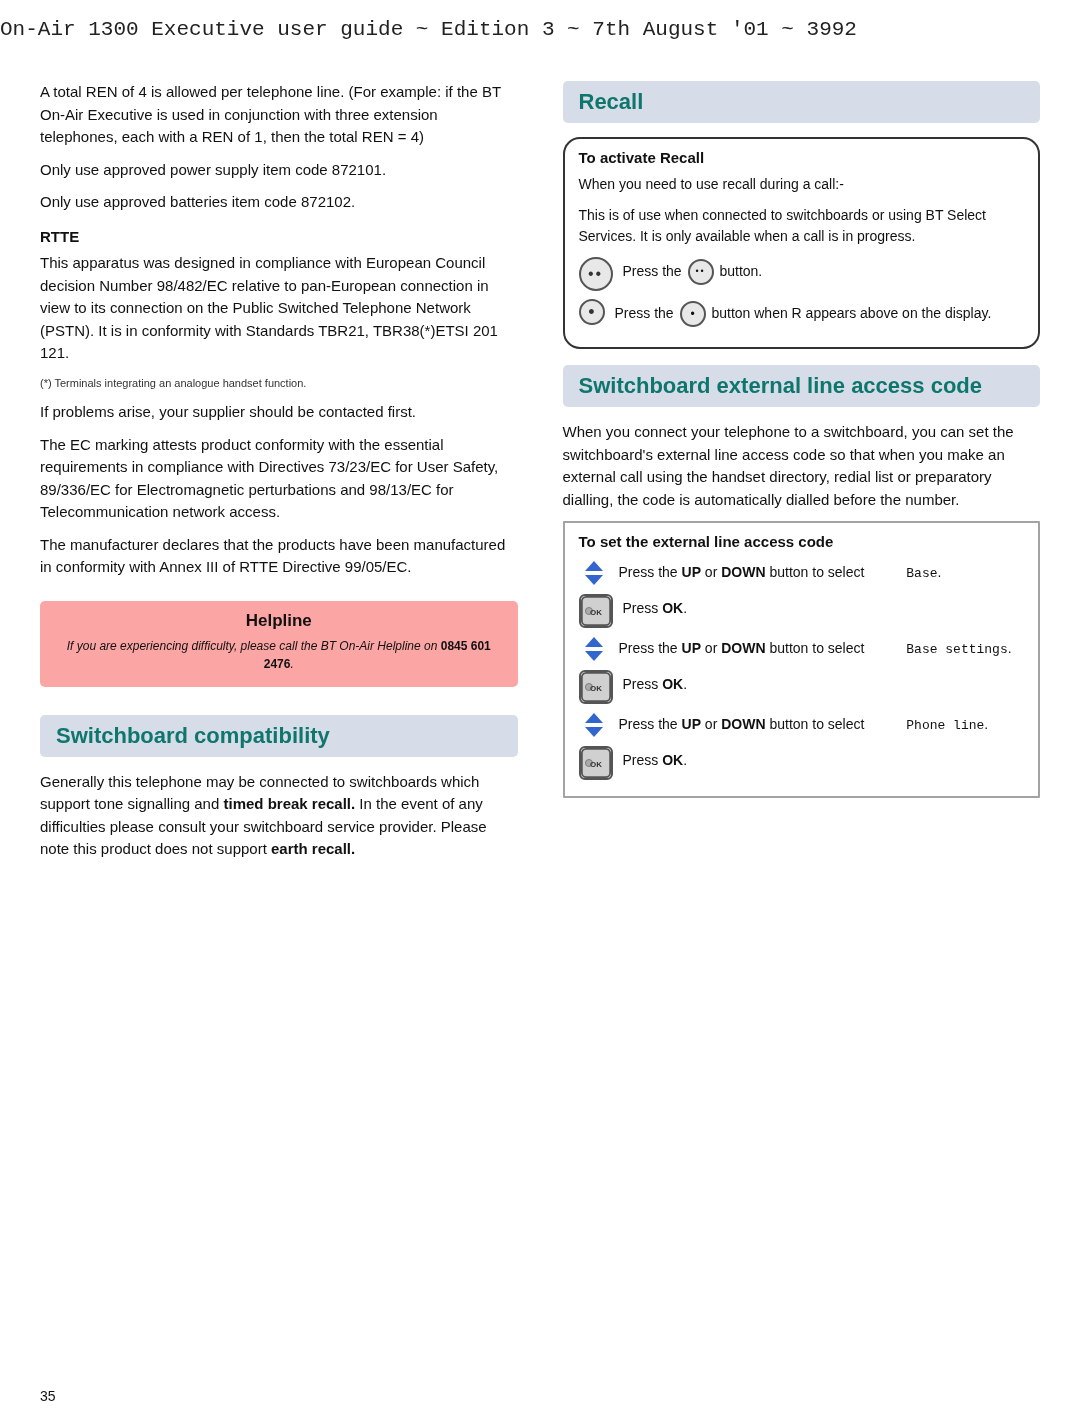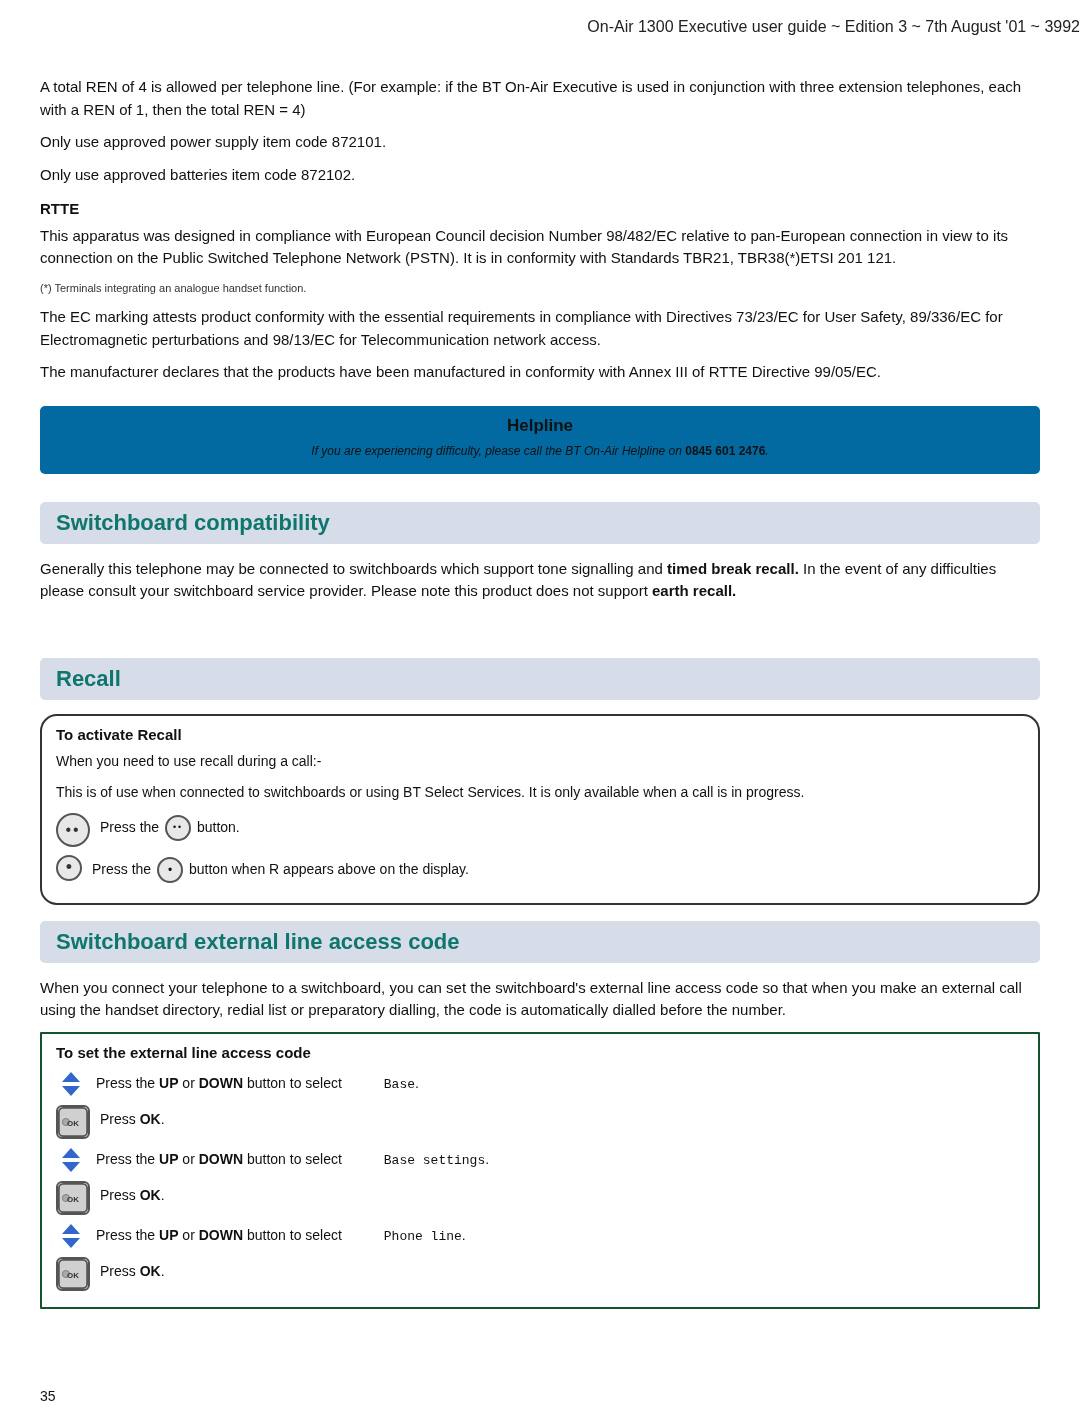--- a/index.html
+++ b/index.html
@@ -6,46 +6,47 @@
     body {
       width: 1080px;
       min-height: 1422px;
       background: #fff;
       font-family: Arial, Helvetica, sans-serif;
       font-size: 15px;
       color: #111;
       position: relative;
     }
     .page-header {
-      text-align: right;
+      text-align: left;
       padding: 18px 0 10px 0;
-      font-size: 16px;
+      font-size: 21px;
       color: #222;
       border-bottom: none;
+      font-family: Liberation Mono, monospace;
     }
     .page-layout {
       display: flex;
-      flex-direction: column;
+      flex-direction: row;
       padding: 30px 40px 30px 40px;
       gap: 45px;
     }
     .left-col {
       flex: 1 1 0;
       min-width: 0;
     }
     .right-col {
       flex: 1 1 0;
       min-width: 0;
     }
     p { margin-bottom: 10px; line-height: 1.5; }
     .rtte-heading { font-weight: bold; margin-bottom: 4px; margin-top: 12px; }
     .small-text { font-size: 11px; color: #333; margin-top: 2px; }
     
     .helpline-box {
-      background: #0369a1;
+      background: #fca5a5;
       border-radius: 5px;
       padding: 10px 18px 14px 18px;
       margin: 22px 0 28px 0;
       text-align: center;
     }
     .helpline-title {
       font-size: 17px;
       font-weight: bold;
       margin-bottom: 6px;
     }
@@ -105,21 +106,21 @@
       height: 26px;
       font-size: 9px;
     }
     .btn-text {
       font-size: 14px;
       line-height: 1.5;
       padding-top: 2px;
     }
     
     .set-box {
-      border: 2px solid #14532d;
+      border: 2px solid #a3a3a3;
       border-radius: 1px;
       padding: 10px 14px 10px 14px;
       margin-bottom: 14px;
     }
     .set-box-title {
       font-size: 15px;
       font-weight: bold;
       margin-bottom: 8px;
     }
     
@@ -205,20 +206,21 @@
 
   <div class="left-col">
 
     <p>A total REN of 4 is allowed per telephone line. (For example: if the BT On-Air Executive is used in conjunction with three extension telephones, each with a REN of 1, then the total REN = 4)</p>
     <p>Only use approved power supply item code 872101.</p>
     <p>Only use approved batteries item code 872102.</p>
 
     <p class="rtte-heading">RTTE</p>
     <p>This apparatus was designed in compliance with European Council decision Number 98/482/EC relative to pan-European connection in view to its connection on the Public Switched Telephone Network (PSTN). It is in conformity with Standards TBR21, TBR38(*)ETSI 201 121.</p>
     <p class="small-text">(*) Terminals integrating an analogue handset function.</p>
+    <p>If problems arise, your supplier should be contacted first.</p>
     <p>The EC marking attests product conformity with the essential requirements in compliance with Directives 73/23/EC for User Safety, 89/336/EC for Electromagnetic perturbations and 98/13/EC for Telecommunication network access.</p>
     <p>The manufacturer declares that the products have been manufactured in conformity with Annex III of RTTE Directive 99/05/EC.</p>
 
     <div class="helpline-box">
       <div class="helpline-title">Helpline</div>
       <div class="helpline-text">
         <em><span>If you are experiencing difficulty, please call the BT On-Air Helpline on </span><strong>0845 601 2476</strong><span>.</span></em>
       </div>
     </div>
 

